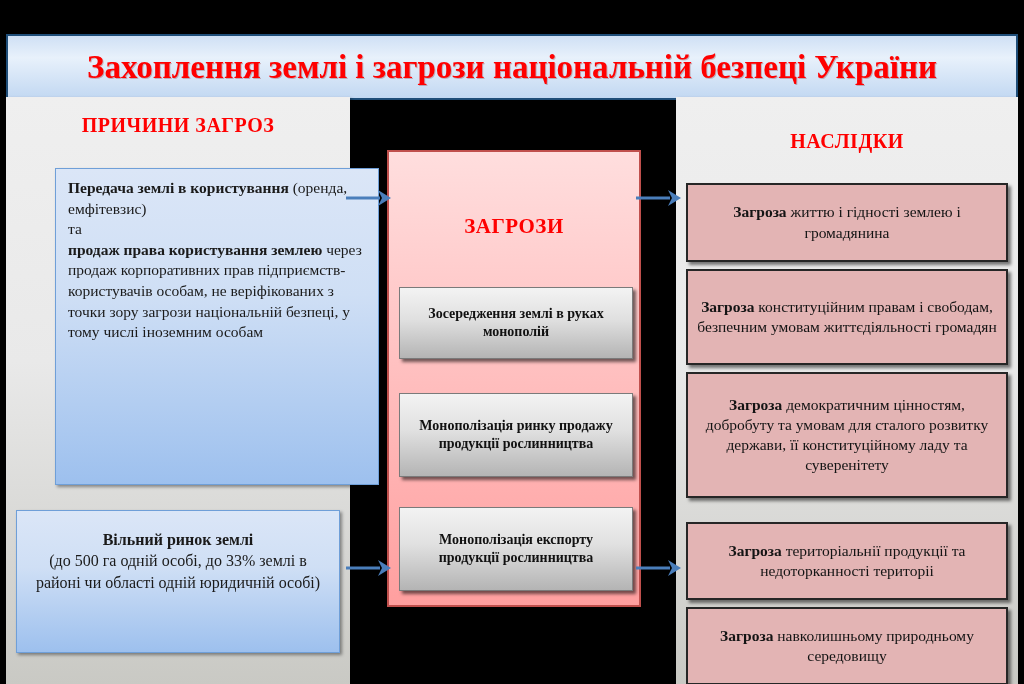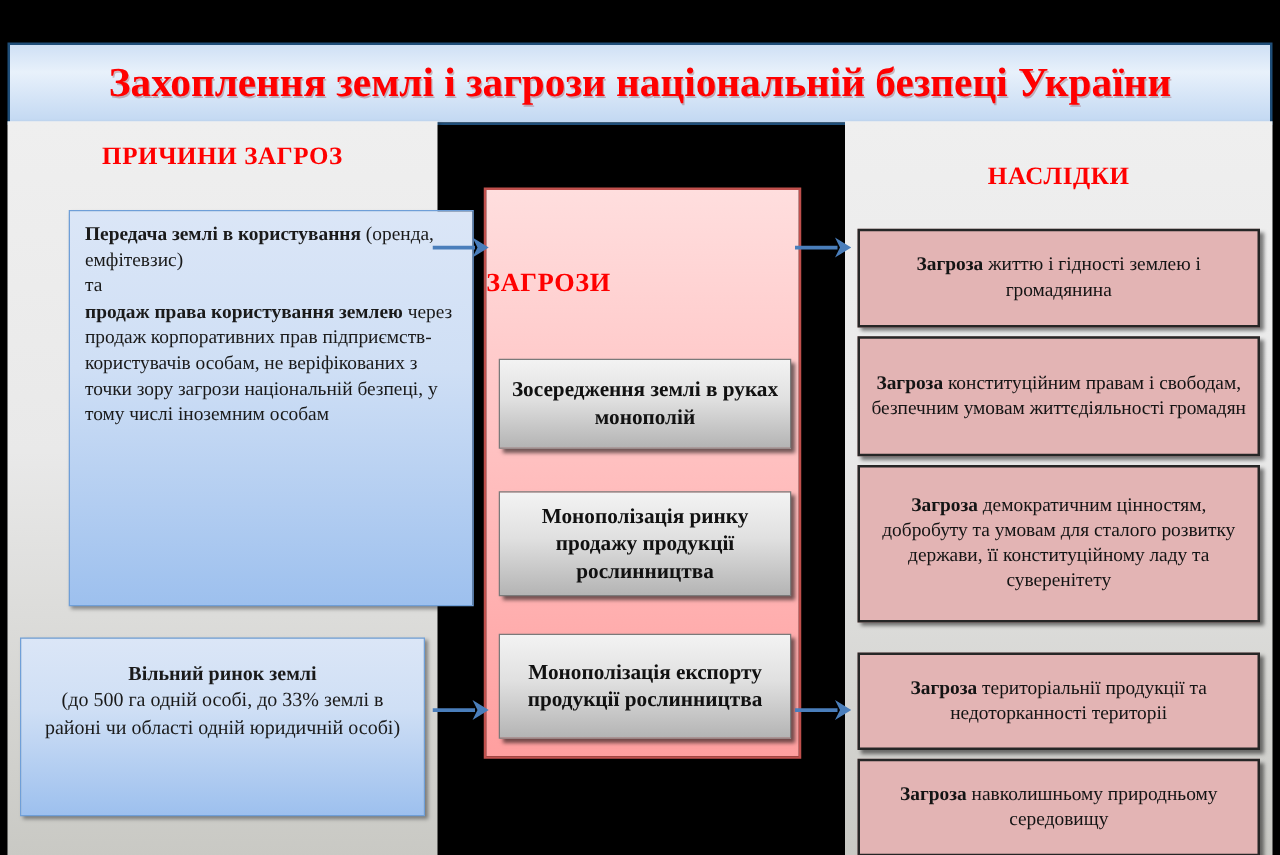--- a/index.html
+++ b/index.html
@@ -115,40 +115,40 @@
     background: linear-gradient(to bottom, #ffdede 0%, #ffc8c8 35%, #ff9f9f 100%);
     border: 2px solid #c0504d;
     box-shadow: 2px 2px 3px rgba(0,0,0,0.4);
   }
 
   #threat-heading {
     position: absolute;
     top: 62px;
     left: 0;
     width: 100%;
-    text-align: left;
+    text-align: center;
     color: #ff0000;
     font-weight: bold;
     font-size: 21px;
     letter-spacing: 0.5px;
   }
 
   .gray-box {
     position: absolute;
     left: 10px;
     width: 234px;
     background: linear-gradient(to bottom, #f3f3f3 0%, #e0e0e0 45%, #b4b4b4 100%);
     border: 1px solid #7a7a7a;
     box-shadow: 3px 3px 3px rgba(0,0,0,0.55);
     display: flex;
     align-items: center;
     justify-content: center;
     text-align: center;
     font-weight: bold;
-    font-size: 17px;
+    font-size: 14px;
     line-height: 1.3;
     color: #111;
     padding: 4px 8px;
   }
 
   #threat-box-1 { top: 135px; height: 72px; }
   #threat-box-2 { top: 241px; height: 84px; }
   #threat-box-3 { top: 355px; height: 84px; }
 
   

